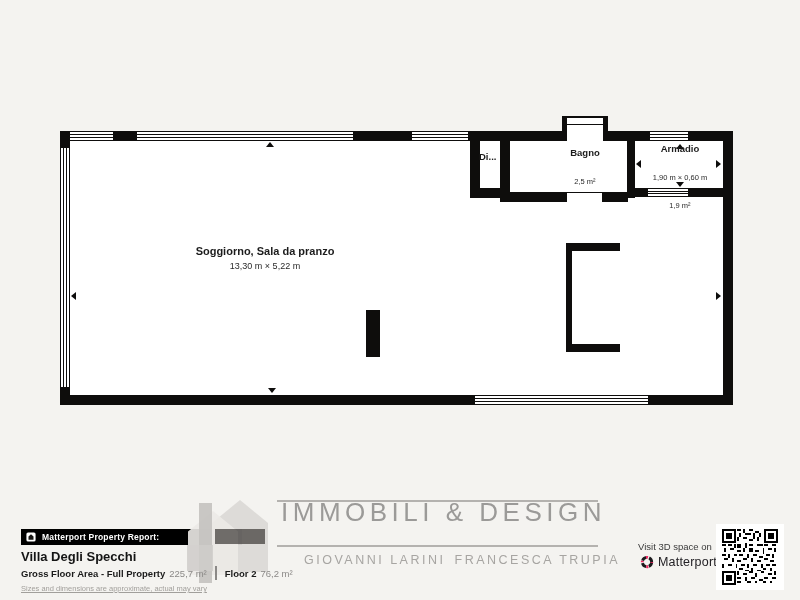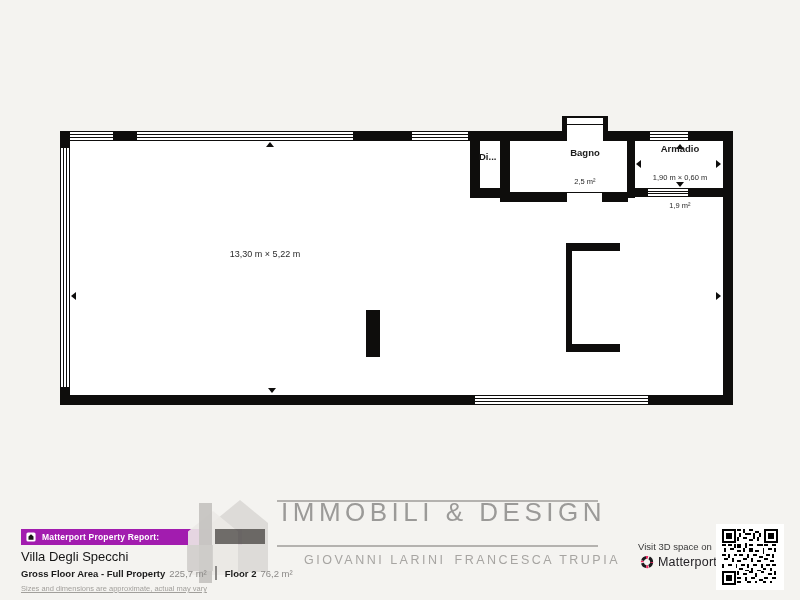--- a/index.html
+++ b/index.html
@@ -16,23 +16,23 @@
   .tri-down{width:0;height:0;border-left:4px solid transparent;border-right:4px solid transparent;border-top:5px solid #0e0d0c;}
   .tri-left{width:0;height:0;border-top:4px solid transparent;border-bottom:4px solid transparent;border-right:5px solid #0e0d0c;}
   .tri-right{width:0;height:0;border-top:4px solid transparent;border-bottom:4px solid transparent;border-left:5px solid #0e0d0c;}
   .rlabel{text-align:center;color:#1c1c1c;}
   .rname{font-weight:bold;font-size:11px;}
   .rdims{font-size:9px;margin-top:4px;color:#2a2a2a;}
   .rarea{font-size:9px;margin-top:2px;color:#2a2a2a;}
   .rname-s{font-weight:bold;font-size:9.5px;}
   .rdims-s{font-size:7.5px;margin-top:19px;color:#2a2a2a;}
   
-  .report-bar{background:#a21caf;display:flex;align-items:center;}
+  .report-bar{background:#000000;display:flex;align-items:center;}
   .report-bar-text{color:#ffffff;font-size:8.5px;font-weight:bold;letter-spacing:.2px;}
-  .villa{font-size:13px;font-weight:normal;color:#141414;}
+  .villa{font-size:13px;font-weight:bold;color:#141414;}
   .arealine{display:flex;align-items:center;font-size:9.5px;color:#1b1b1b;}
   .arealine .lbl{font-weight:bold;}
   .arealine .val{color:#8b8987;margin-left:4px;}
   .vdiv{width:2px;height:14px;background:#8b8987;margin:0 8px;}
   .disclaimer{font-size:7.5px;color:#a19f9b;text-decoration:underline;}
   .brand-title{font-size:26px;letter-spacing:4.5px;color:#9b9a98;white-space:nowrap;}
   .brand-rule{background:#b4b2af;height:2px;}
   .agents{display:flex;justify-content:space-between;width:316px;font-size:12.5px;letter-spacing:2.5px;color:#a7a5a2;white-space:nowrap;}
   .visit{font-size:9.5px;color:#3a3a3a;}
   .mp-row{display:flex;align-items:center;gap:4px;}
@@ -92,20 +92,21 @@
     <div class="abs tri-up" style="left:266px;top:142px;"></div>
     <div class="abs tri-down" style="left:268px;top:388px;"></div>
     <div class="abs tri-left" style="left:71px;top:292px;"></div>
     <div class="abs tri-right" style="left:716px;top:292px;"></div>
     <div class="abs tri-up" style="left:676px;top:144px;"></div>
     <div class="abs tri-down" style="left:676px;top:182px;"></div>
     <div class="abs tri-left" style="left:636px;top:160px;"></div>
     <div class="abs tri-right" style="left:716px;top:160px;"></div>
 
     <div class="abs rlabel" style="left:145px;top:245px;width:240px;">
+      <div class="rname">Soggiorno, Sala da pranzo</div>
       <div class="rdims">13,30 m × 5,22 m</div>
     </div>
     <div class="abs rlabel" style="left:540px;top:147px;width:90px;">
       <div class="rname-s">Bagno</div>
       <div class="rdims-s">2,5 m²</div>
     </div>
     <div class="abs rlabel" style="left:636px;top:143px;width:88px;">
       <div class="rname-s">Armadio</div>
       <div class="rdims-s">1,90 m × 0,60 m</div>
       <div class="rdims-s">1,9 m²</div>

